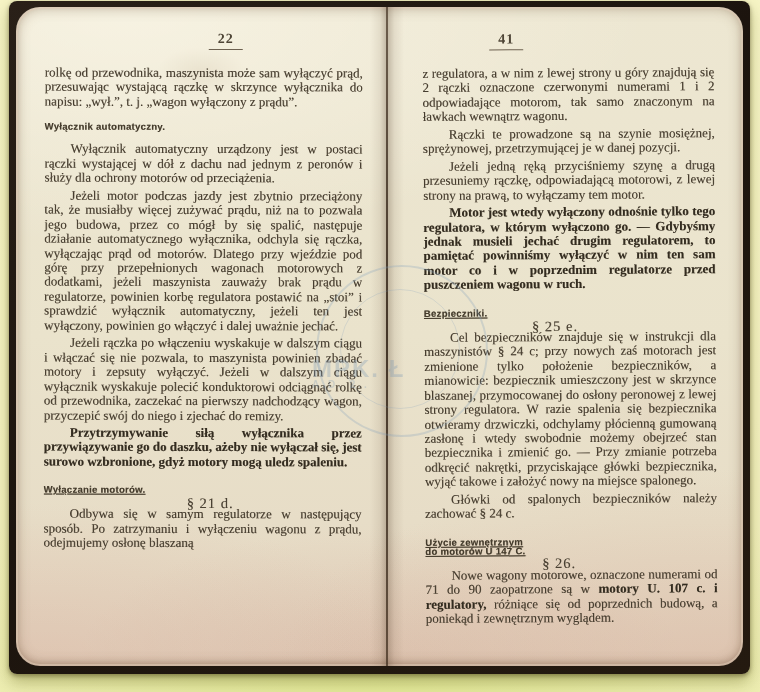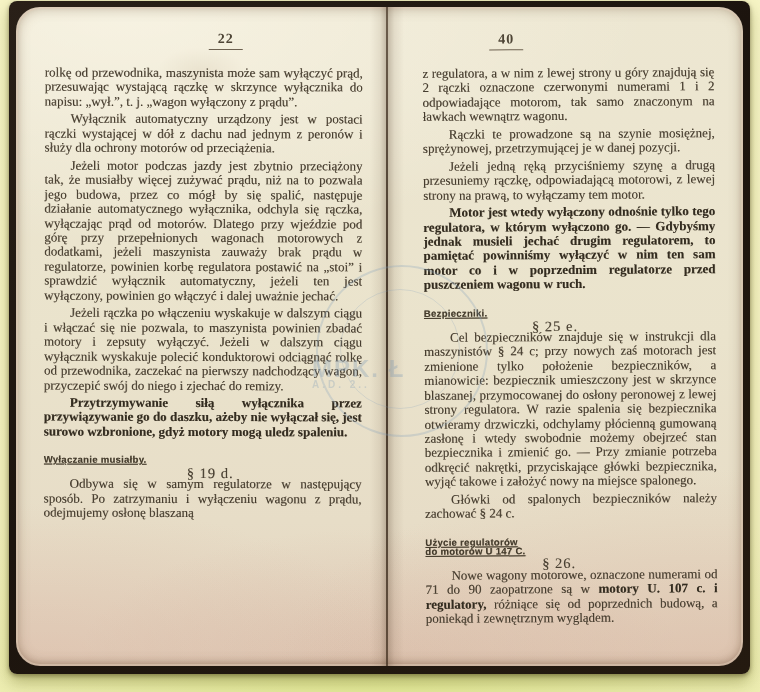--- a/index.html
+++ b/index.html
@@ -109,48 +109,49 @@
     <div class="pages">
       <div class="stain1"></div>
       <div class="stain2"></div>
       <div class="gutter"></div>
 
       <div class="page page-left">
         <div class="pageno-wrap">
           <span class="pageno">22</span>
         </div>
         <p class="body">rolkę od przewodnika, maszynista może sam wyłączyć prąd, przesuwając wystającą rączkę w skrzynce wyłącznika do napisu: „wył.”, t. j. „wagon wyłączony z prądu”.</p>
+        <h3 class="side-heading">Wyłącznik automatyczny.</h3>
         <p class="body ind">Wyłącznik automatyczny urządzony jest w postaci rączki wystającej w dół z dachu nad jednym z peronów i służy dla ochrony motorów od przeciążenia.</p>
         <p class="body ind">Jeżeli motor podczas jazdy jest zbytnio przeciążony tak, że musiałby więcej zużywać prądu, niż na to pozwala jego budowa, przez co mógł by się spalić, następuje działanie automatycznego wyłącznika, odchyla się rączka, wyłączając prąd od motorów. Dlatego przy wjeździe pod górę przy przepełnionych wagonach motorowych z dodatkami, jeżeli maszynista zauważy brak prądu w regulatorze, powinien korbę regulatora postawić na „stoi” i sprawdzić wyłącznik automatyczny, jeżeli ten jest wyłączony, powinien go włączyć i dalej uważnie jechać.</p>
         <p class="body ind">Jeżeli rączka po włączeniu wyskakuje w dalszym ciągu i włączać się nie pozwala, to maszynista powinien zbadać motory i zepsuty wyłączyć. Jeżeli w dalszym ciągu wyłącznik wyskakuje polecić konduktorowi odciągnąć rolkę od przewodnika, zaczekać na pierwszy nadchodzący wagon, przyczepić swój do niego i zjechać do remizy.</p>
         <p class="body ind bold">Przytrzymywanie siłą wyłącznika przez przywiązywanie go do daszku, ażeby nie wyłączał się, jest surowo wzbronione, gdyż motory mogą uledz spaleniu.</p>
         <div class="section-row">
-          <span class="side-heading">Wyłączanie musiałby.</span>
-          <span class="para-number pos-a">§ 19 d.</span>
+          <span class="side-heading">Wyłączanie motorów.</span>
+          <span class="para-number pos-a">§ 21 d.</span>
         </div>
         <p class="body ind">Odbywa się w samym regulatorze w następujący sposób. Po zatrzymaniu i wyłączeniu wagonu z prądu, odejmujemy osłonę blaszaną</p>
       </div>
 
       <div class="page page-right">
         <div class="pageno-wrap">
-          <span class="pageno">40</span>
+          <span class="pageno">41</span>
         </div>
         <p class="body">z regulatora, a w nim z lewej strony u góry znajdują się 2 rączki oznaczone czerwonymi numerami 1 i 2 odpowiadające motorom, tak samo znaczonym na ławkach wewnątrz wagonu.</p>
         <p class="body ind">Rączki te prowadzone są na szynie mosiężnej, sprężynowej, przetrzymującej je w danej pozycji.</p>
         <p class="body ind">Jeżeli jedną ręką przyciśniemy szynę a drugą przesuniemy rączkę, odpowiadającą motorowi, z lewej strony na prawą, to wyłączamy tem motor.</p>
         <p class="body ind bold">Motor jest wtedy wyłączony odnośnie tylko tego regulatora, w którym wyłączono go. — Gdybyśmy jednak musieli jechać drugim regulatorem, to pamiętać powinniśmy wyłączyć w nim ten sam motor co i w poprzednim regulatorze przed puszczeniem wagonu w ruch.</p>
         <div class="section-row">
           <span class="side-heading">Bezpieczniki.</span>
           <span class="para-number pos-b">§ 25 e.</span>
         </div>
         <p class="body ind">Cel bezpieczników znajduje się w instrukcji dla maszynistów § 24 c; przy nowych zaś motorach jest zmienione tylko położenie bezpieczników, a mianowicie: bezpiecznik umieszczony jest w skrzynce blaszanej, przymocowanej do osłony peronowej z lewej strony regulatora. W razie spalenia się bezpiecznika otwieramy drzwiczki, odchylamy płócienną gumowaną zasłonę i wtedy swobodnie możemy obejrzeć stan bezpiecznika i zmienić go. — Przy zmianie potrzeba odkręcić nakrętki, przyciskające główki bezpiecznika, wyjąć takowe i założyć nowy na miejsce spalonego.</p>
         <p class="body ind">Główki od spalonych bezpieczników należy zachować § 24 c.</p>
         <div class="section-row" style="margin-top:16px;height:22px;">
           <span class="side-heading stack">
-            <span>Użycie regulatorów</span>
+            <span>Użycie zewnętrznym</span>
             <span>do motorów U 147 C.</span>
           </span>
           <span class="para-number pos-c">§ 26.</span>
         </div>
         <p class="body ind"><span>Nowe wagony motorowe, oznaczone numerami od 71 do 90 zaopatrzone są w </span><b>motory U. 107 c. i regulatory,</b><span> różniące się od poprzednich budową, a poniekąd i zewnętrznym wyglądem.</span></p>
       </div>
 
       <div class="watermark">
         <div class="wm-ring-outer"></div>
         <div class="wm-ring-inner"></div>

